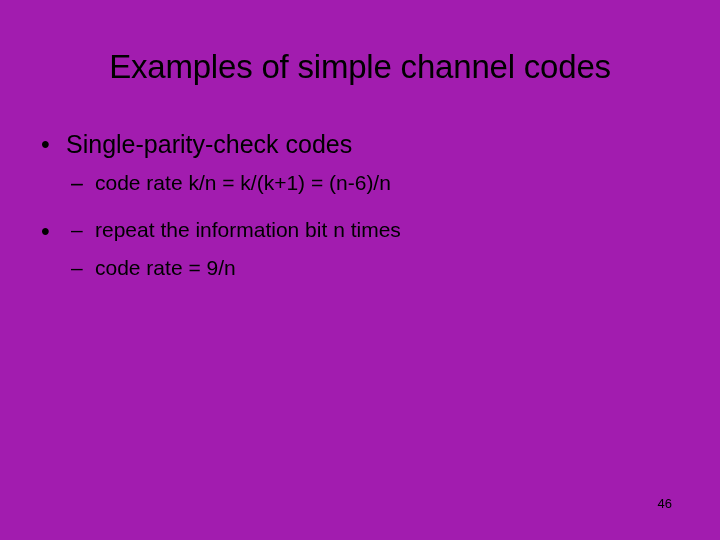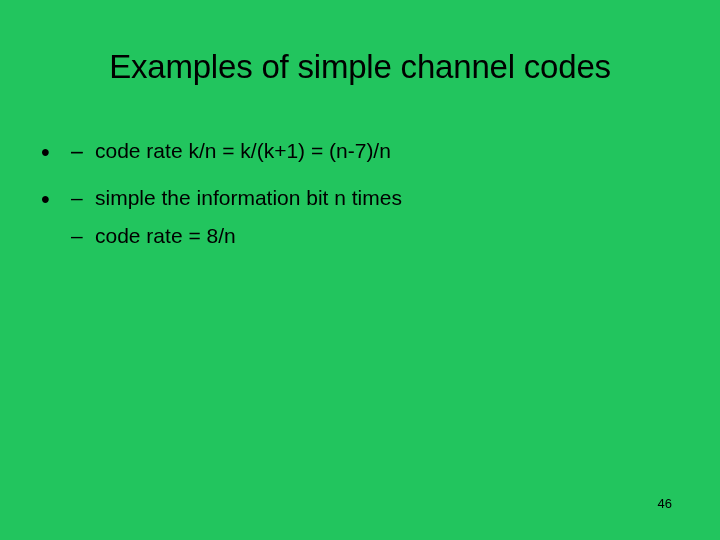--- a/index.html
+++ b/index.html
@@ -13,21 +13,21 @@
     font-family: "Liberation Sans", sans-serif;
     color: #000000;
     overflow: hidden;
     position: relative;
   }
 
   .slide {
     position: relative;
     width: 720px;
     height: 540px;
-    background: #22c55e;
+    background: #a21caf;
   }
 
   
   .slide-title {
     position: absolute;
     left: 0;
     top: 48px;
     width: 720px;
     text-align: center;
     font-family: "Liberation Sans Narrow", "Liberation Sans", sans-serif;
@@ -113,47 +113,48 @@
 <div class="slide">
 
   <div class="slide-title">Examples of simple channel codes</div>
 
   <div class="body-block">
 
     <div class="bullet-group">
 
       <div class="lvl1 sp-after-lvl1">
         <span class="marker">•</span>
+        <span class="label">Single-parity-check codes</span>
       </div>
 
       <div class="lvl2 sp-sub-gap">
         <span class="marker">–</span>
       </div>
 
       <div class="lvl2 sp-sub-gap">
         <span class="marker">–</span>
-        <span class="txt">code rate k/n = k/(k+1) = (n-7)/n</span>
+        <span class="txt">code rate k/n = k/(k+1) = (n-6)/n</span>
       </div>
 
     </div>
 
     <div class="bullet-group sp-before-lvl1">
 
       <div class="lvl1 sp-after-lvl1">
         <span class="marker">•</span>
       </div>
 
       <div class="lvl2 sp-sub-gap">
         <span class="marker">–</span>
-        <span class="txt">simple the information bit n times</span>
+        <span class="txt">repeat the information bit n times</span>
       </div>
 
       <div class="lvl2 sp-sub-gap">
         <span class="marker">–</span>
-        <span class="txt">code rate = 8/n</span>
+        <span class="txt">code rate = 9/n</span>
       </div>
 
     </div>
 
   </div>
 
   <div class="page-number">46</div>
 
 </div>
 

